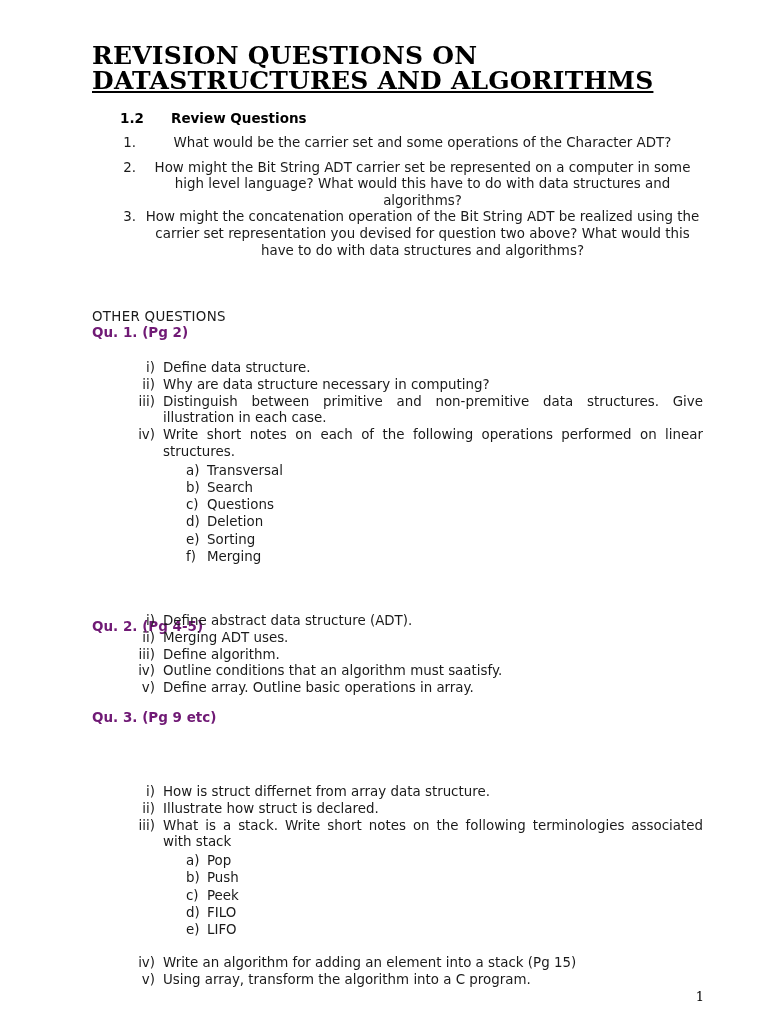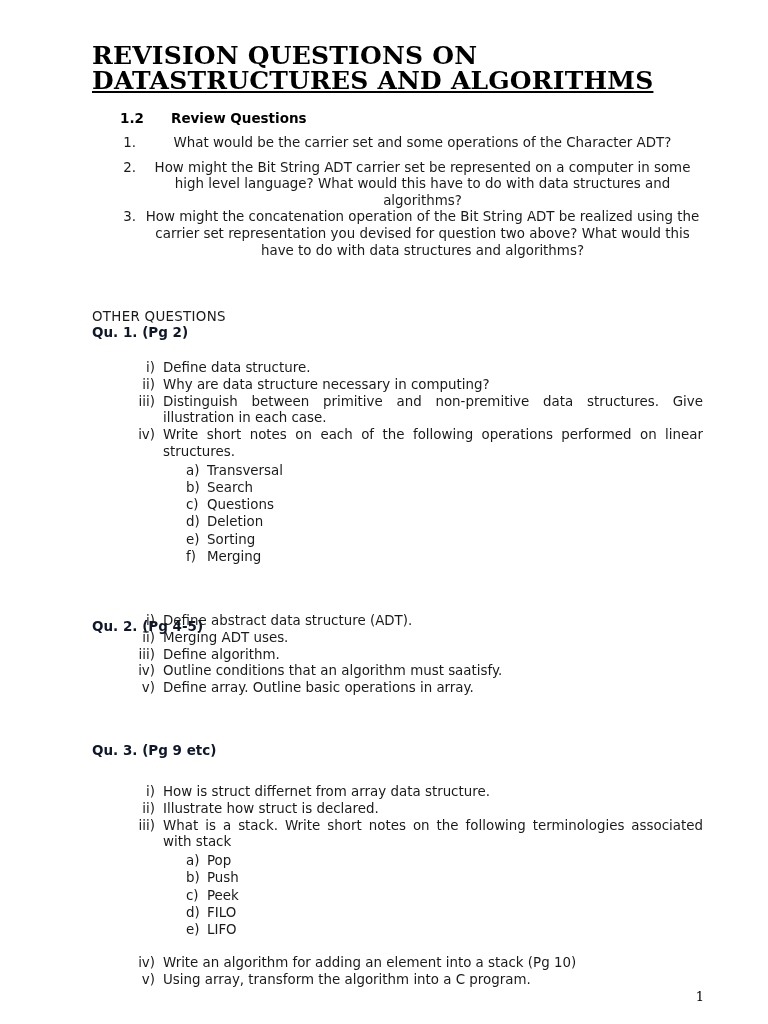--- a/index.html
+++ b/index.html
@@ -95,25 +95,25 @@
     margin-top: 36px;
   }
 
   
   .qu-head {
     position: absolute;
     left: 92px;
     font-weight: bold;
     font-size: 13.5px;
     line-height: 17px;
-    color: #0f172a;
+    color: #701a75;
   }
   #qu1-head { top: 324px; }
   #qu2-head { top: 578px; margin-top: 40px; }
-  #qu3-head { top: 742px; }
+  #qu3-head { top: 709px; }
 
   
   .roman-list {
     position: absolute;
     left: 118px;
     width: 585px;
     font-size: 13.4px;
     line-height: 16.8px;
   }
   #qu1-list { top: 360px; }
@@ -301,21 +301,21 @@
           <span class="marker">e)</span>
           <span>LIFO</span>
         </div>
       </div>
     </div>
   </div>
 
   <div class="roman-list" id="qu3-list-tail">
     <div class="roman-item nojust">
       <span class="marker">iv)</span>
-      <span class="body">Write an algorithm for adding an element into a stack (Pg 10)</span>
+      <span class="body">Write an algorithm for adding an element into a stack (Pg 15)</span>
     </div>
     <div class="roman-item nojust">
       <span class="marker">v)</span>
       <span class="body">Using array, transform the algorithm into a C program.</span>
     </div>
   </div>
 
   <div class="page-number">1</div>
 
 </div>

